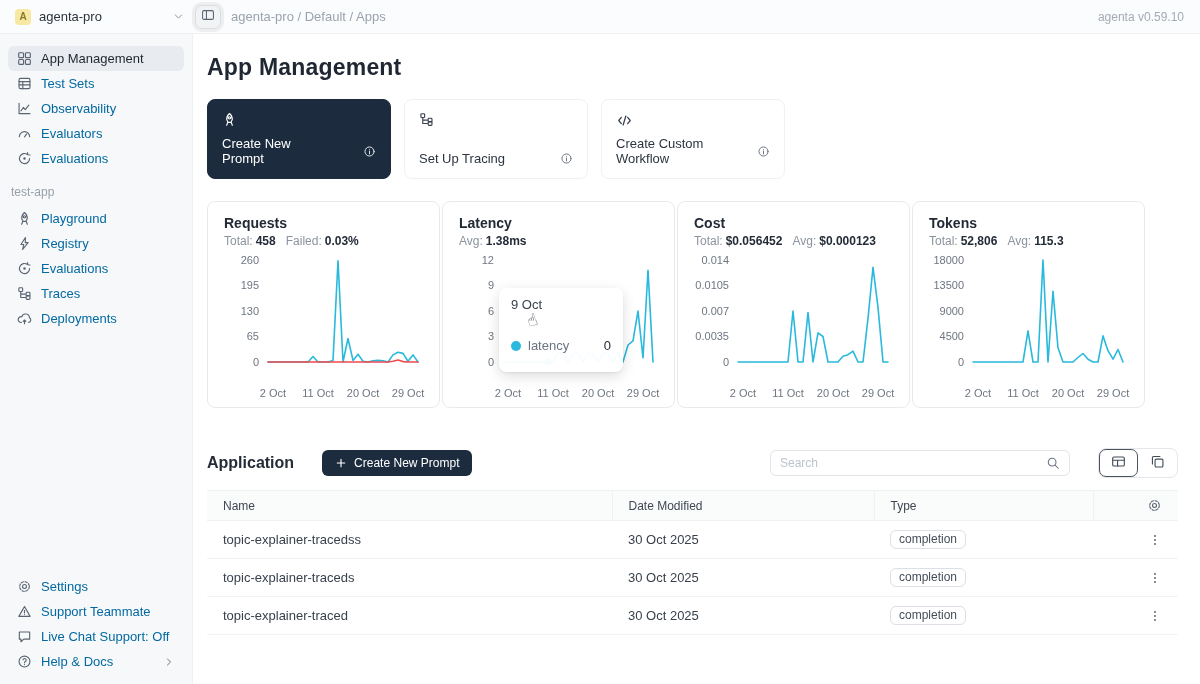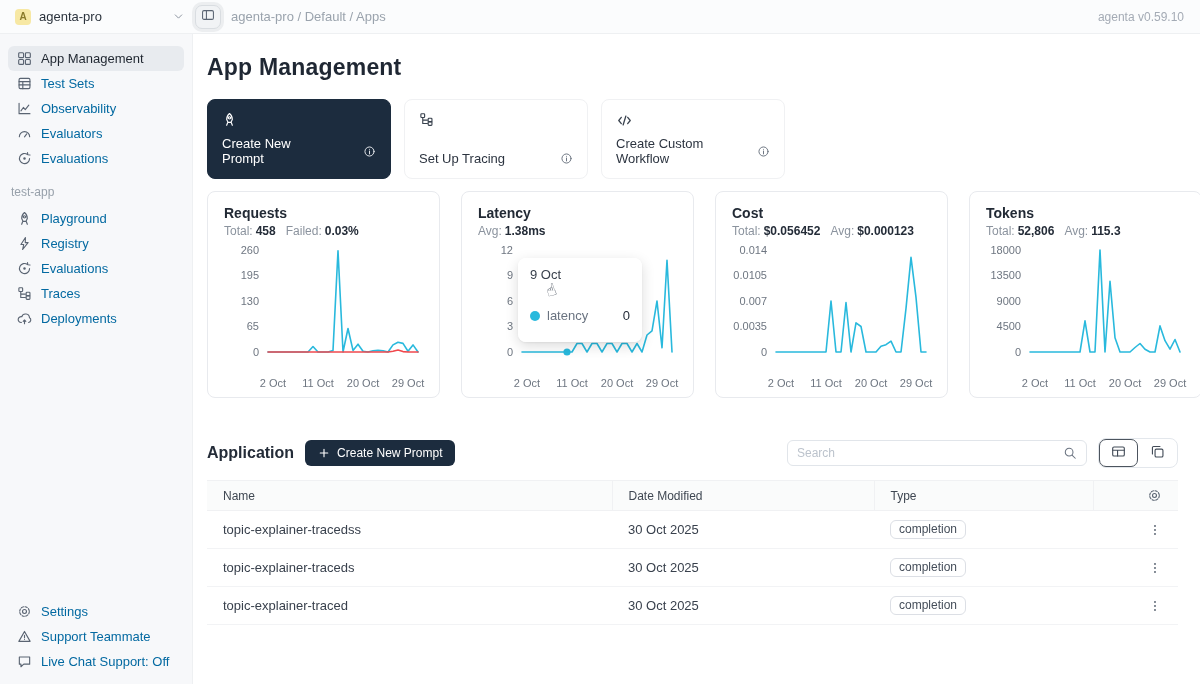--- a/index.html
+++ b/index.html
@@ -36,36 +36,36 @@
   .gs-card { width:184px; height:80px; border-radius:8px; border:1px solid #f0f1f3; background:#fff; padding:12px 14px; display:flex; flex-direction:column; justify-content:space-between; cursor:pointer; }
   .gs-card.dark { background:#1c2c3e; border-color:#1c2c3e; color:#fff; }
   .gs-card .top-ic { display:flex; color:#39424e; }
   .gs-card.dark .top-ic { color:#fff; }
   .gs-card .gs-row { display:flex; align-items:center; justify-content:space-between;gap:32px; }
   .gs-card .gs-label { font-size:13px; font-weight:500; color:#2c3440; }
   .gs-card.dark .gs-label { color:#fff; }
   .gs-card .info { display:flex; color:#6a7380; }
   .gs-card.dark .info { color:#e6e9ee; }
 
-  .stat-cards { display:flex; gap:21px; margin-top:12px; }
+  .stat-cards { display:flex; gap:2px; margin-top:22px; }
   .stat-card { position:relative; width:233px; height:207px; border-radius:8px; border:1px solid #e8eaee; background:#fff; padding:13px 16px 8px; }
   .stat-title { font-size:14px; font-weight:600; color:#222a35; }
   .stat-sub { margin-top:3px; font-size:12px; color:#8b939e; display:flex; gap:10px; }
   .stat-sub b { color:#242c38; font-weight:700; margin-left:3px; }
   .ax { font-size:11px; fill:#6e7681; }
 
-  .chart-tip { position:absolute; left:56px; top:66px; width:124px; height:84px; background:rgba(255,255,255,.96); border-radius:8px; box-shadow:0 1px 2px rgba(0,0,0,.05),0 4px 14px rgba(0,0,0,.14); padding:9px 12px; z-index:3; }
+  .chart-tip { position:absolute; left:56px; top:86px; width:124px; height:84px; background:rgba(255,255,255,.96); border-radius:8px; box-shadow:0 1px 2px rgba(0,0,0,.05),0 4px 14px rgba(0,0,0,.14); padding:9px 12px; z-index:3; }
   .chart-tip .tip-date { font-size:13px; font-weight:500; color:#39414d; }
   .chart-tip .tip-row { display:flex; align-items:center; gap:7px; margin-top:26px; font-size:13px; color:#6a7380; }
   .chart-tip .dot { width:10px; height:10px; border-radius:50%; background:#29b9dd; flex:0 0 auto; }
   .chart-tip .tip-val { margin-left:auto; color:#242c38; }
   .cursor-glyph { position:absolute; left:28px; top:22px; font-size:17px; color:#424b57; transform:rotate(-18deg); font-family:"DejaVu Sans",sans-serif; text-shadow:0 0 2px #fff; }
 
   
-  .app-row { display:flex; align-items:center; margin-top:40px; gap:11px; }
+  .app-row { display:flex; align-items:center; margin-top:40px; gap:28px; }
   .btn-dark { display:flex; align-items:center; gap:7px; background:#1c2c3e; color:#fff; border:none; border-radius:6px; height:26px; padding:0 13px; font-size:12px; font-family:inherit; cursor:pointer; }
   .btn-dark .ic { display:flex; }
   .search-wrap { margin-left:auto; display:flex; align-items:center; width:300px; height:26px; border:1px solid #e1e5ea; border-radius:6px; background:#fff; padding:0 9px; gap:6px; }
   .search-wrap input { border:none; outline:none; flex:1; font-size:12px; font-family:inherit; color:#2b333d; background:transparent; }
   .search-wrap input::placeholder { color:#bcc3cc; }
   .search-wrap .ic { color:#6a7380; display:flex; }
   .seg { display:flex; border:1px solid #e3e7ec; border-radius:8px; background:#fff; }
   .seg-btn { width:39px; height:28px; display:flex; align-items:center; justify-content:center; color:#434c58; border-radius:7px; border:1px solid transparent; cursor:pointer; background:transparent; }
   .seg-btn.active { border-color:#4c545e; }
 
@@ -226,20 +226,35 @@
           </span>
           <span>Support Teammate</span>
         </div>
         <div class="nav-item">
           <span class="ic">
             <svg width="15" height="15" viewBox="0 0 16 16" fill="none" stroke="currentColor" stroke-width="1.2" stroke-linecap="round" stroke-linejoin="round">
               <path d="M2.5 3.2h11v7.6H7.2l-3 2.8v-2.8H2.5V3.2z" stroke-linejoin="round"></path>
             </svg>
           </span>
           <span>Live Chat Support: Off</span>
+        </div>
+        <div class="nav-item">
+          <span class="ic">
+            <svg width="15" height="15" viewBox="0 0 16 16" fill="none" stroke="currentColor" stroke-width="1.2" stroke-linecap="round" stroke-linejoin="round">
+              <circle cx="8" cy="8" r="5.8"></circle>
+              <path d="M6.4 6.2a1.7 1.7 0 1 1 2.4 1.9c-.6.3-.8.7-.8 1.3"></path>
+              <circle cx="8" cy="11.3" r="0.6" fill="currentColor" stroke="none"></circle>
+            </svg>
+          </span>
+          <span>Help &amp; Docs</span>
+          <span class="ic spacer">
+            <svg width="12" height="12" viewBox="0 0 16 16" fill="none" stroke="currentColor" stroke-width="1.2" stroke-linecap="round" stroke-linejoin="round">
+              <path d="M6 4l4 4-4 4"></path>
+            </svg>
+          </span>
         </div>
       </nav>
   </aside>
 
   <main class="main">
     <h1 class="page-title">App Management</h1>
     <div class="gs-cards" id="gs-cards">
         <div class="gs-card dark">
           <span class="top-ic">
             <svg width="15" height="15" viewBox="0 0 16 16" fill="none" stroke="currentColor" stroke-width="1.2" stroke-linecap="round" stroke-linejoin="round">

